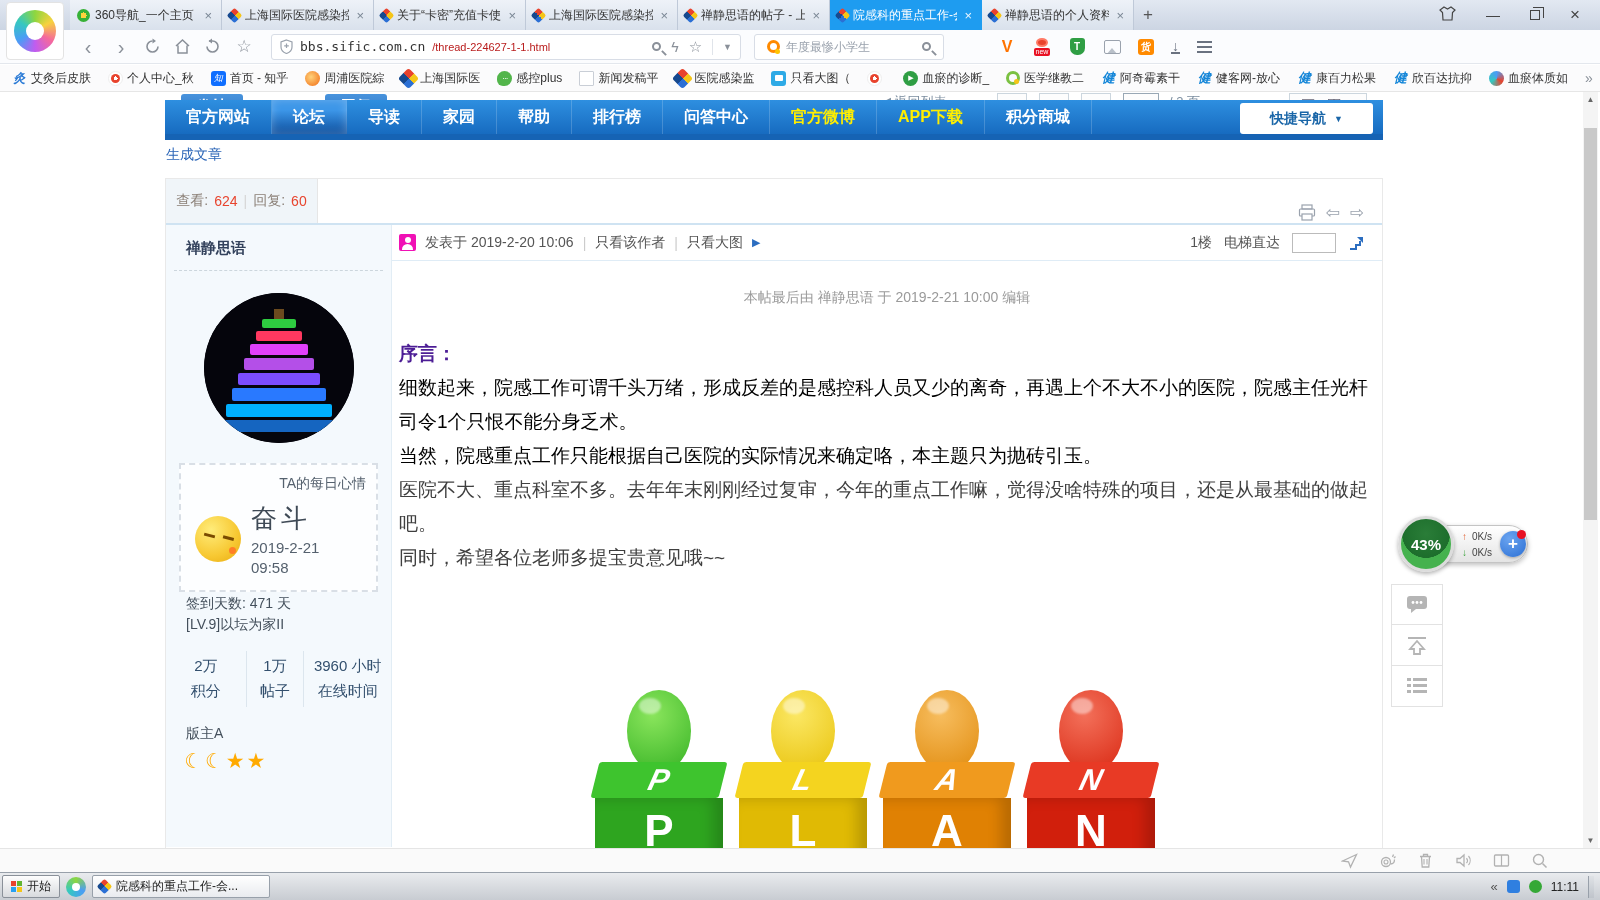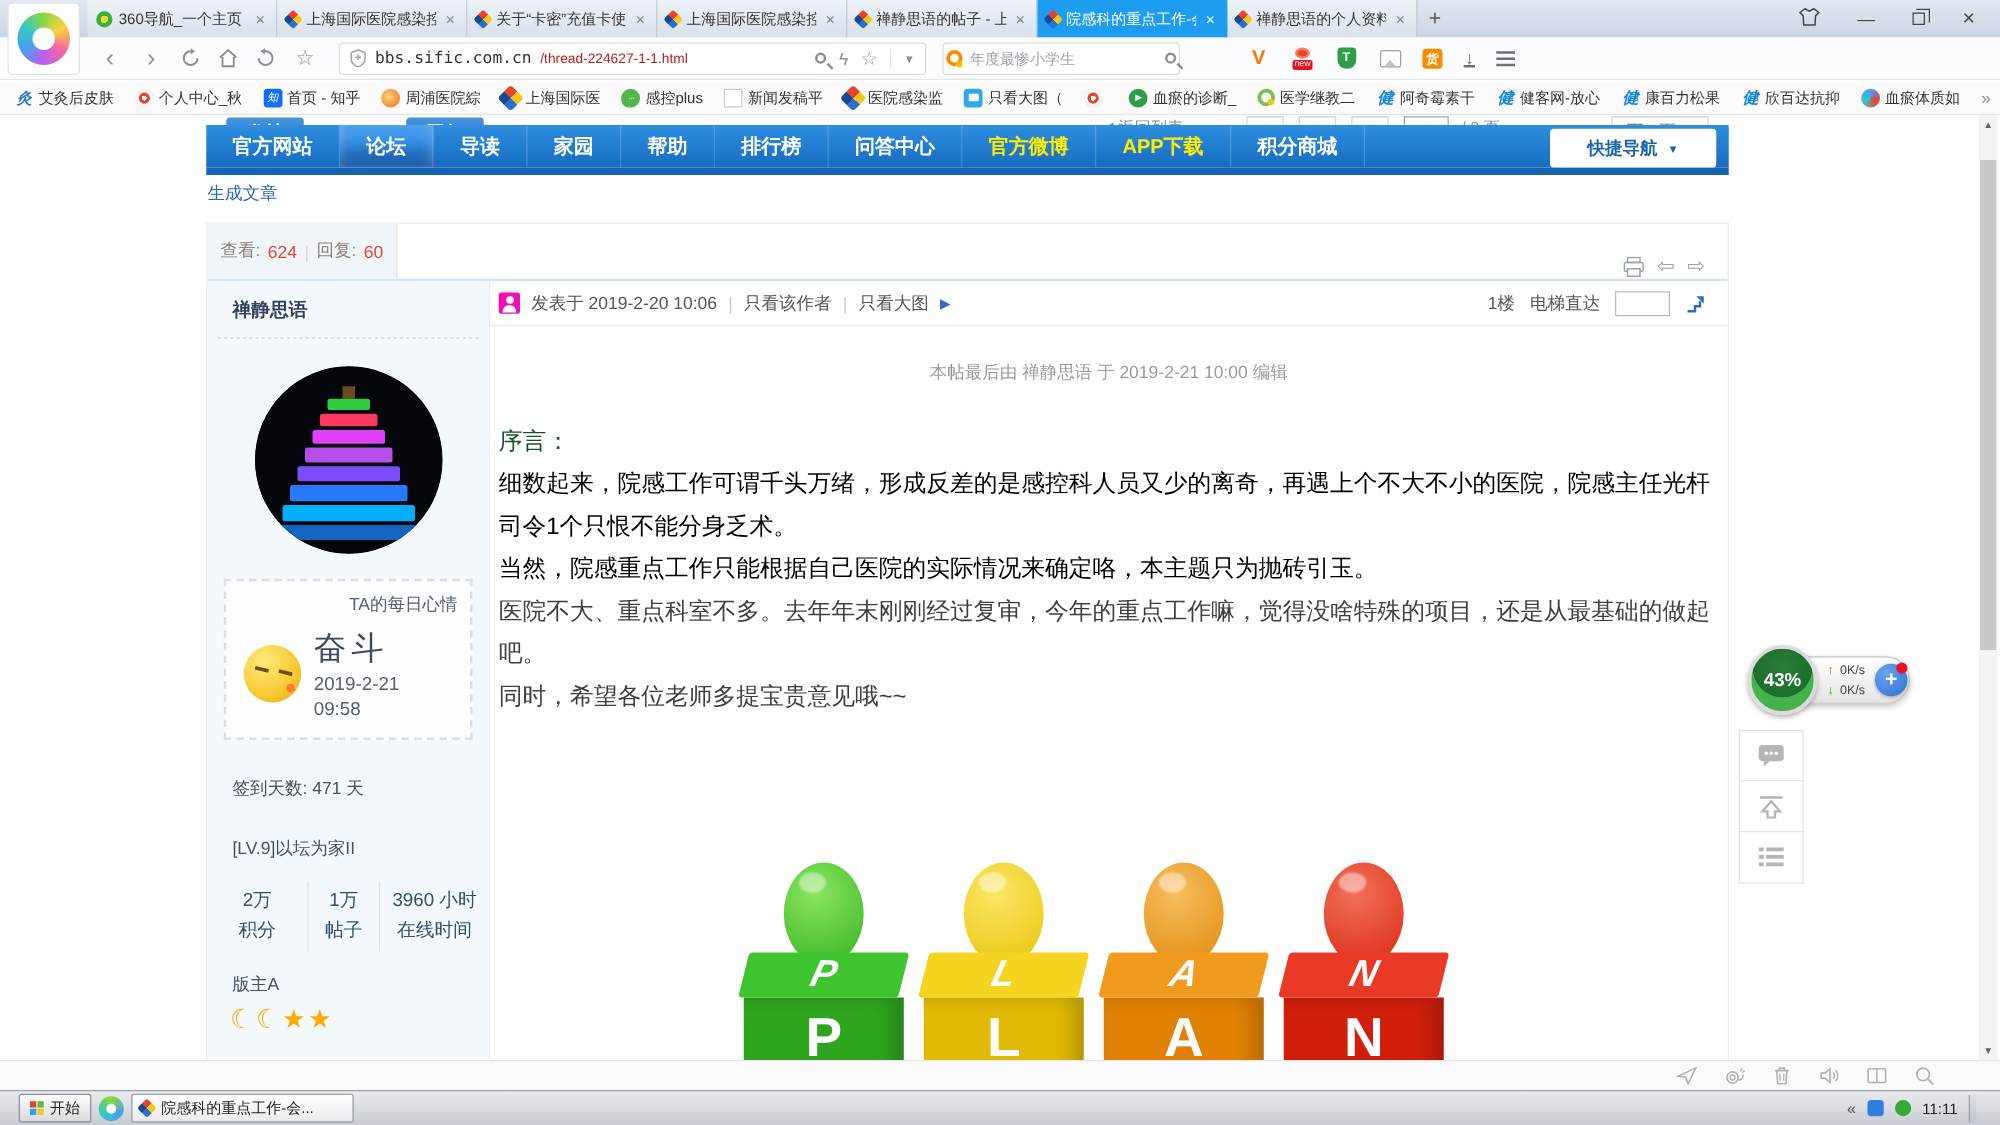--- a/index.html
+++ b/index.html
@@ -32,21 +32,21 @@
   .nvico{color:#8a9099;font-size:20px;line-height:1;width:20px;text-align:center}
   .nvsvg{width:17px;height:17px}
   .urlbox{flex:1;max-width:470px;height:26px;border:1px solid #d8dde6;border-radius:3px;background:#fff;display:flex;align-items:center;gap:7px;padding:0 8px;margin-left:4px}
   .urlhost{font-family:"DejaVu Sans Mono",monospace;font-size:13px;color:#333}
   .urlpath{font-family:Liberation Sans, sans-serif;font-size:11px;color:#b91c1c}
   .urlright{margin-left:auto;display:flex;align-items:center;gap:10px;color:#8a9099}
   .mag{width:9px;height:9px;border:2px solid #8a9099;border-radius:50%;position:relative;display:inline-block}
   .mag::after{content:"";position:absolute;left:7px;top:8px;width:6px;border-top:2px solid #8a9099;transform:rotate(45deg)}
   .vsep{width:1px;height:16px;background:#e0e4ea}
   .caret{font-size:9px;color:#8a9099}
-  .searchbox{width:190px;height:26px;border:1px solid #d8dde6;border-radius:3px;background:#fff;display:flex;align-items:center;gap:6px;padding:0 2px}
+  .searchbox{width:190px;height:26px;border:1px solid #d8dde6;border-radius:3px;background:#fff;display:flex;align-items:center;gap:6px;padding:0 12px}
   .slogo{width:13px;height:13px;border:3px solid #ff8a00;border-radius:50%;position:relative;flex:none}
   .slogo::after{content:"";position:absolute;left:5px;top:6px;width:5px;height:5px;border-radius:50%;background:#ffc400}
   .searchbox input{border:none;outline:none;flex:1;font-size:12px;color:#333;min-width:0}
   .searchbox input::placeholder{color:#9aa2ad}
   .extrow{display:flex;align-items:center;gap:17px;margin-left:6px}
   .ext{width:18px;height:18px;display:inline-flex;align-items:center;justify-content:center;position:relative}
   .ext-grid{display:grid;grid-template-columns:8px 8px;grid-template-rows:8px 8px;gap:2px}
   .ext-grid i{display:block}
   .ext-grid i:nth-child(1){background:#f58220}.ext-grid i:nth-child(2){background:#28a0f0}
   .ext-grid i:nth-child(3){background:#62b431}.ext-grid i:nth-child(4){background:#e84c3d}
@@ -120,21 +120,21 @@
   .dash{border:none;border-top:1px dashed #ccd6dd;margin:12px 8px 0 8px}
   .avatar{width:150px;height:150px;border-radius:50%;margin:22px auto 0;overflow:hidden;background:#05050c}
   .moodbox{margin:20px 13px 0;border:2px dashed #d9dfe6;background:#fdfeff;padding:10px 10px 14px}
   .mtitle{text-align:right;color:#55616e;font-size:14px}
   .mrow{display:flex;align-items:center;gap:10px;margin-top:8px;padding-left:4px}
   .mood-face{width:46px;height:46px;border-radius:50%;background:radial-gradient(circle at 35% 30%,#ffec7a,#f7c832 60%,#e8a90f);position:relative;flex:none}
   .mood-face::before{content:"";position:absolute;left:9px;top:18px;width:11px;height:3px;background:#7a4b00;transform:rotate(14deg);box-shadow:19px -2px 0 #7a4b00}
   .mood-face::after{content:"";position:absolute;right:5px;bottom:8px;width:7px;height:7px;border-radius:50%;background:#ff7f27}
   .mword{font-size:26px;color:#3f4a56;letter-spacing:4px}
   .mdate{font-size:15px;color:#55616e;margin-top:3px}
-  .sline{font-size:14px;color:#44505c;padding-left:20px;margin-top:30px}
+  .sline{font-size:14px;color:#44505c;padding-left:20px;margin-top:3px}
   .statrow{display:flex;margin-top:16px;border-top:1px solid transparent}
   .stat{text-align:center;padding:6px 0;color:#33506e;font-size:15px;border-left:1px solid #dce6ee}
   .stat:first-child{border-left:none;width:80px}
   .stat:nth-child(2){width:58px}
   .stat:nth-child(3){width:88px}
   .sv{margin-bottom:4px}
   .sl{line-height:21px}
   .role{font-size:14px;color:#44505c;padding-left:20px;margin-top:18px}
   .medals{color:#ffaa00;font-size:21px;letter-spacing:2px;padding-left:18px;margin-top:6px}
 
@@ -144,21 +144,21 @@
   .poster-icon::before{content:"";position:absolute;left:5.5px;top:2.5px;width:6px;height:6px;border-radius:50%;background:#fff}
   .poster-icon::after{content:"";position:absolute;left:3px;top:9.5px;width:11px;height:6px;border-radius:6px 6px 0 0;background:#fff}
   .msep{color:#ccc}
   .mlink{color:#555;cursor:pointer;text-decoration:none}
   .mexpand{color:#2b6dc0;font-size:11px}
   .mright2{margin-left:auto;display:flex;align-items:center;gap:12px}
   .floorinput{width:44px;height:20px;border:1px solid #bbb;outline:none}
   .jumpico{width:16px;height:16px}
   .editnote{text-align:center;margin-top:28px;color:#9a9a9a;font-size:14px}
   .content{margin:30px 14px 0 7px;font-size:19px;line-height:34px}
-  .cline.red-bold{color:#14532d;font-weight:normal}
+  .cline.red-bold{color:#4c1d95;font-weight:bold}
   .cline.red{color:#000000}
   .cline.dark{color:#3f3f3f}
 
   .plan{position:absolute;left:595px;top:598px;display:flex;gap:16px;z-index:3}
   .pblock{width:128px;text-align:center}
   .ball{width:64px;height:82px;border-radius:50%;margin:0 auto -10px;position:relative}
   .ball::before{content:"";position:absolute;left:12px;top:8px;width:22px;height:16px;border-radius:50%;background:rgba(255,255,255,.45);filter:blur(1px)}
   .ptop{position:relative;z-index:2;height:36px;transform:skewX(-14deg);display:flex;align-items:center;justify-content:center;font-weight:bold;color:#fff;font-size:30px;font-style:italic;border-radius:3px}
   .pfront{height:90px;display:flex;justify-content:center;font-weight:bold;color:#fff;font-size:44px;padding-top:8px;box-shadow:inset -10px 0 14px rgba(0,0,0,.18);border-radius:0 0 4px 4px}
 
@@ -181,21 +181,21 @@
   .sarr{position:absolute;left:0;width:15px;height:15px;color:#666;font-size:8px;text-align:center;line-height:15px}
   .sarr.up{top:0}
   .sarr.dn{bottom:0}
   .sthumb{position:absolute;left:1px;top:36px;width:13px;height:392px;background:#c9c9c9}
 
   
   .statusbar{position:absolute;left:0;top:848px;width:1600px;height:24px;background:#fafafa;border-top:1px solid #e5e5e5;display:flex;align-items:center;justify-content:flex-end;gap:21px;padding-right:52px}
   .stico{width:17px;height:17px;opacity:.75}
 
   
-  .taskbar{position:absolute;left:0;top:872px;width:1600px;height:28px;background:linear-gradient(#e9ebee,#c8ccd2);border-top:1px solid #98a0aa;display:flex;align-items:center;padding:0 15px}
+  .taskbar{position:absolute;left:0;top:872px;width:1600px;height:28px;background:linear-gradient(#e9ebee,#c8ccd2);border-top:1px solid #98a0aa;display:flex;align-items:center;padding:0 2px}
   .startbtn{height:23px;display:flex;align-items:center;gap:5px;padding:0 8px;background:linear-gradient(#fdfdfd,#d8dade);border:1px solid #8a9099;border-radius:2px;font-size:12px;color:#222}
   .winflag{display:grid;grid-template-columns:5px 5px;grid-template-rows:5px 5px;gap:1px}
   .winflag i:nth-child(1){background:#e8432d}.winflag i:nth-child(2){background:#62b431}
   .winflag i:nth-child(3){background:#28a0f0}.winflag i:nth-child(4){background:#f5c518}
   .qicon{width:20px;height:20px;margin-left:6px;border-radius:50%;background:conic-gradient(#8ed63f,#4a9df5,#35c8c0,#8ed63f);position:relative}
   .qicon::after{content:"";position:absolute;inset:6px;background:#fff;border-radius:50%}
   .taskbtn{width:178px;height:23px;margin-left:6px;background:linear-gradient(#ffffff,#e9ebef);border:1px solid #98a0aa;border-radius:2px;display:flex;align-items:center;gap:6px;padding:0 6px;font-size:12px;color:#222}
   .taskbtn .tlabel{flex:1;white-space:nowrap;overflow:hidden}
   .tray{margin-left:auto;display:flex;align-items:center;gap:9px;padding-right:4px;font-size:12px;color:#222}
   .trchev{color:#555;font-size:13px}

